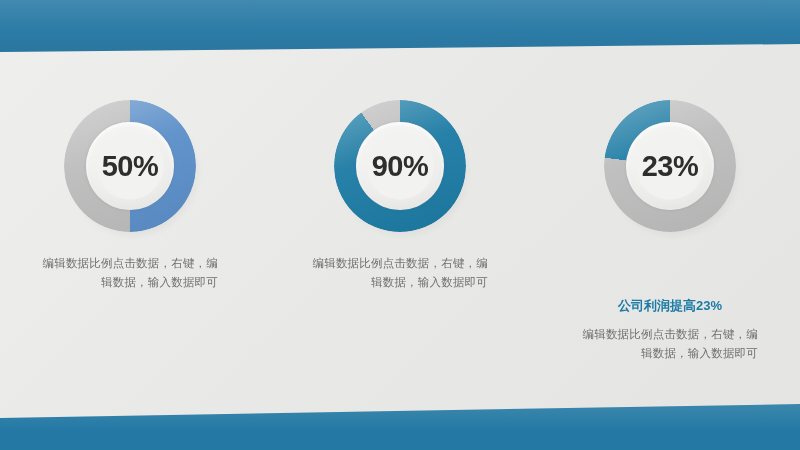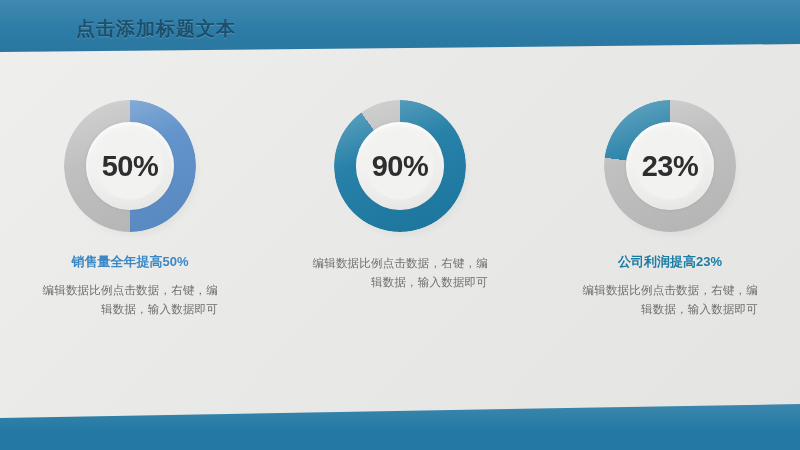--- a/index.html
+++ b/index.html
@@ -172,33 +172,31 @@
     letter-spacing: 0.2px;
   }
 </style>
 </head>
 <body style="background: rgb(236, 236, 234);">
 
 <div id="slide">
 
   <div class="top-band"></div>
   <div class="top-band-sheen"></div>
-  <div class="title-text">点击添加标题文本</div>
 
   <div class="columns">
 
     <div class="column">
       <div class="donut-wrap">
         <div class="donut-shadow"></div>
         <div class="donut-ring" id="ring-0" style="background: conic-gradient(rgb(91, 143, 201) 0deg, rgb(91, 143, 201) 180deg, rgb(189, 189, 189) 180deg, rgb(189, 189, 189) 360deg); mask: radial-gradient(circle, transparent 0px, transparent 33px, rgb(0, 0, 0) 34px, rgb(0, 0, 0) 66px, transparent 67px);"></div>
         <div class="donut-inner-shade"></div>
         <div class="donut-gloss"></div>
         <div class="donut-value">50%</div>
       </div>
-      <div class="col-heading" id="head-0" style="color: rgb(59, 136, 196);">销售量全年提高50%</div>
       <div class="col-body">编辑数据比例点击数据，右键，编辑数据，输入数据即可</div>
     </div>
 
     <div class="column">
       <div class="donut-wrap">
         <div class="donut-shadow"></div>
         <div class="donut-ring" id="ring-1" style="background: conic-gradient(rgb(28, 123, 164) 0deg, rgb(28, 123, 164) 324deg, rgb(189, 189, 189) 324deg, rgb(189, 189, 189) 360deg); mask: radial-gradient(circle, transparent 0px, transparent 33px, rgb(0, 0, 0) 34px, rgb(0, 0, 0) 66px, transparent 67px);"></div>
         <div class="donut-inner-shade"></div>
         <div class="donut-gloss"></div>
         <div class="donut-value">90%</div>
@@ -207,21 +205,21 @@
     </div>
 
     <div class="column">
       <div class="donut-wrap">
         <div class="donut-shadow"></div>
         <div class="donut-ring" id="ring-2" style="background: conic-gradient(rgb(189, 189, 189) 0deg, rgb(189, 189, 189) 277.2deg, rgb(28, 123, 164) 277.2deg, rgb(28, 123, 164) 360deg); mask: radial-gradient(circle, transparent 0px, transparent 33px, rgb(0, 0, 0) 34px, rgb(0, 0, 0) 66px, transparent 67px);"></div>
         <div class="donut-inner-shade"></div>
         <div class="donut-gloss"></div>
         <div class="donut-value">23%</div>
       </div>
-      <div class="col-heading" id="head-2" style="color: rgb(28, 123, 164);">公司利润提高23%</div>
+      <div class="col-heading" id="head-2" style="color: rgb(28, 123, 164); margin-top: 44px;">公司利润提高23%</div>
       <div class="col-body">编辑数据比例点击数据，右键，编辑数据，输入数据即可</div>
     </div>
 
   </div>
 
   <div class="bottom-band"></div>
   <div class="bottom-band-sheen"></div>
 
 </div>
 

